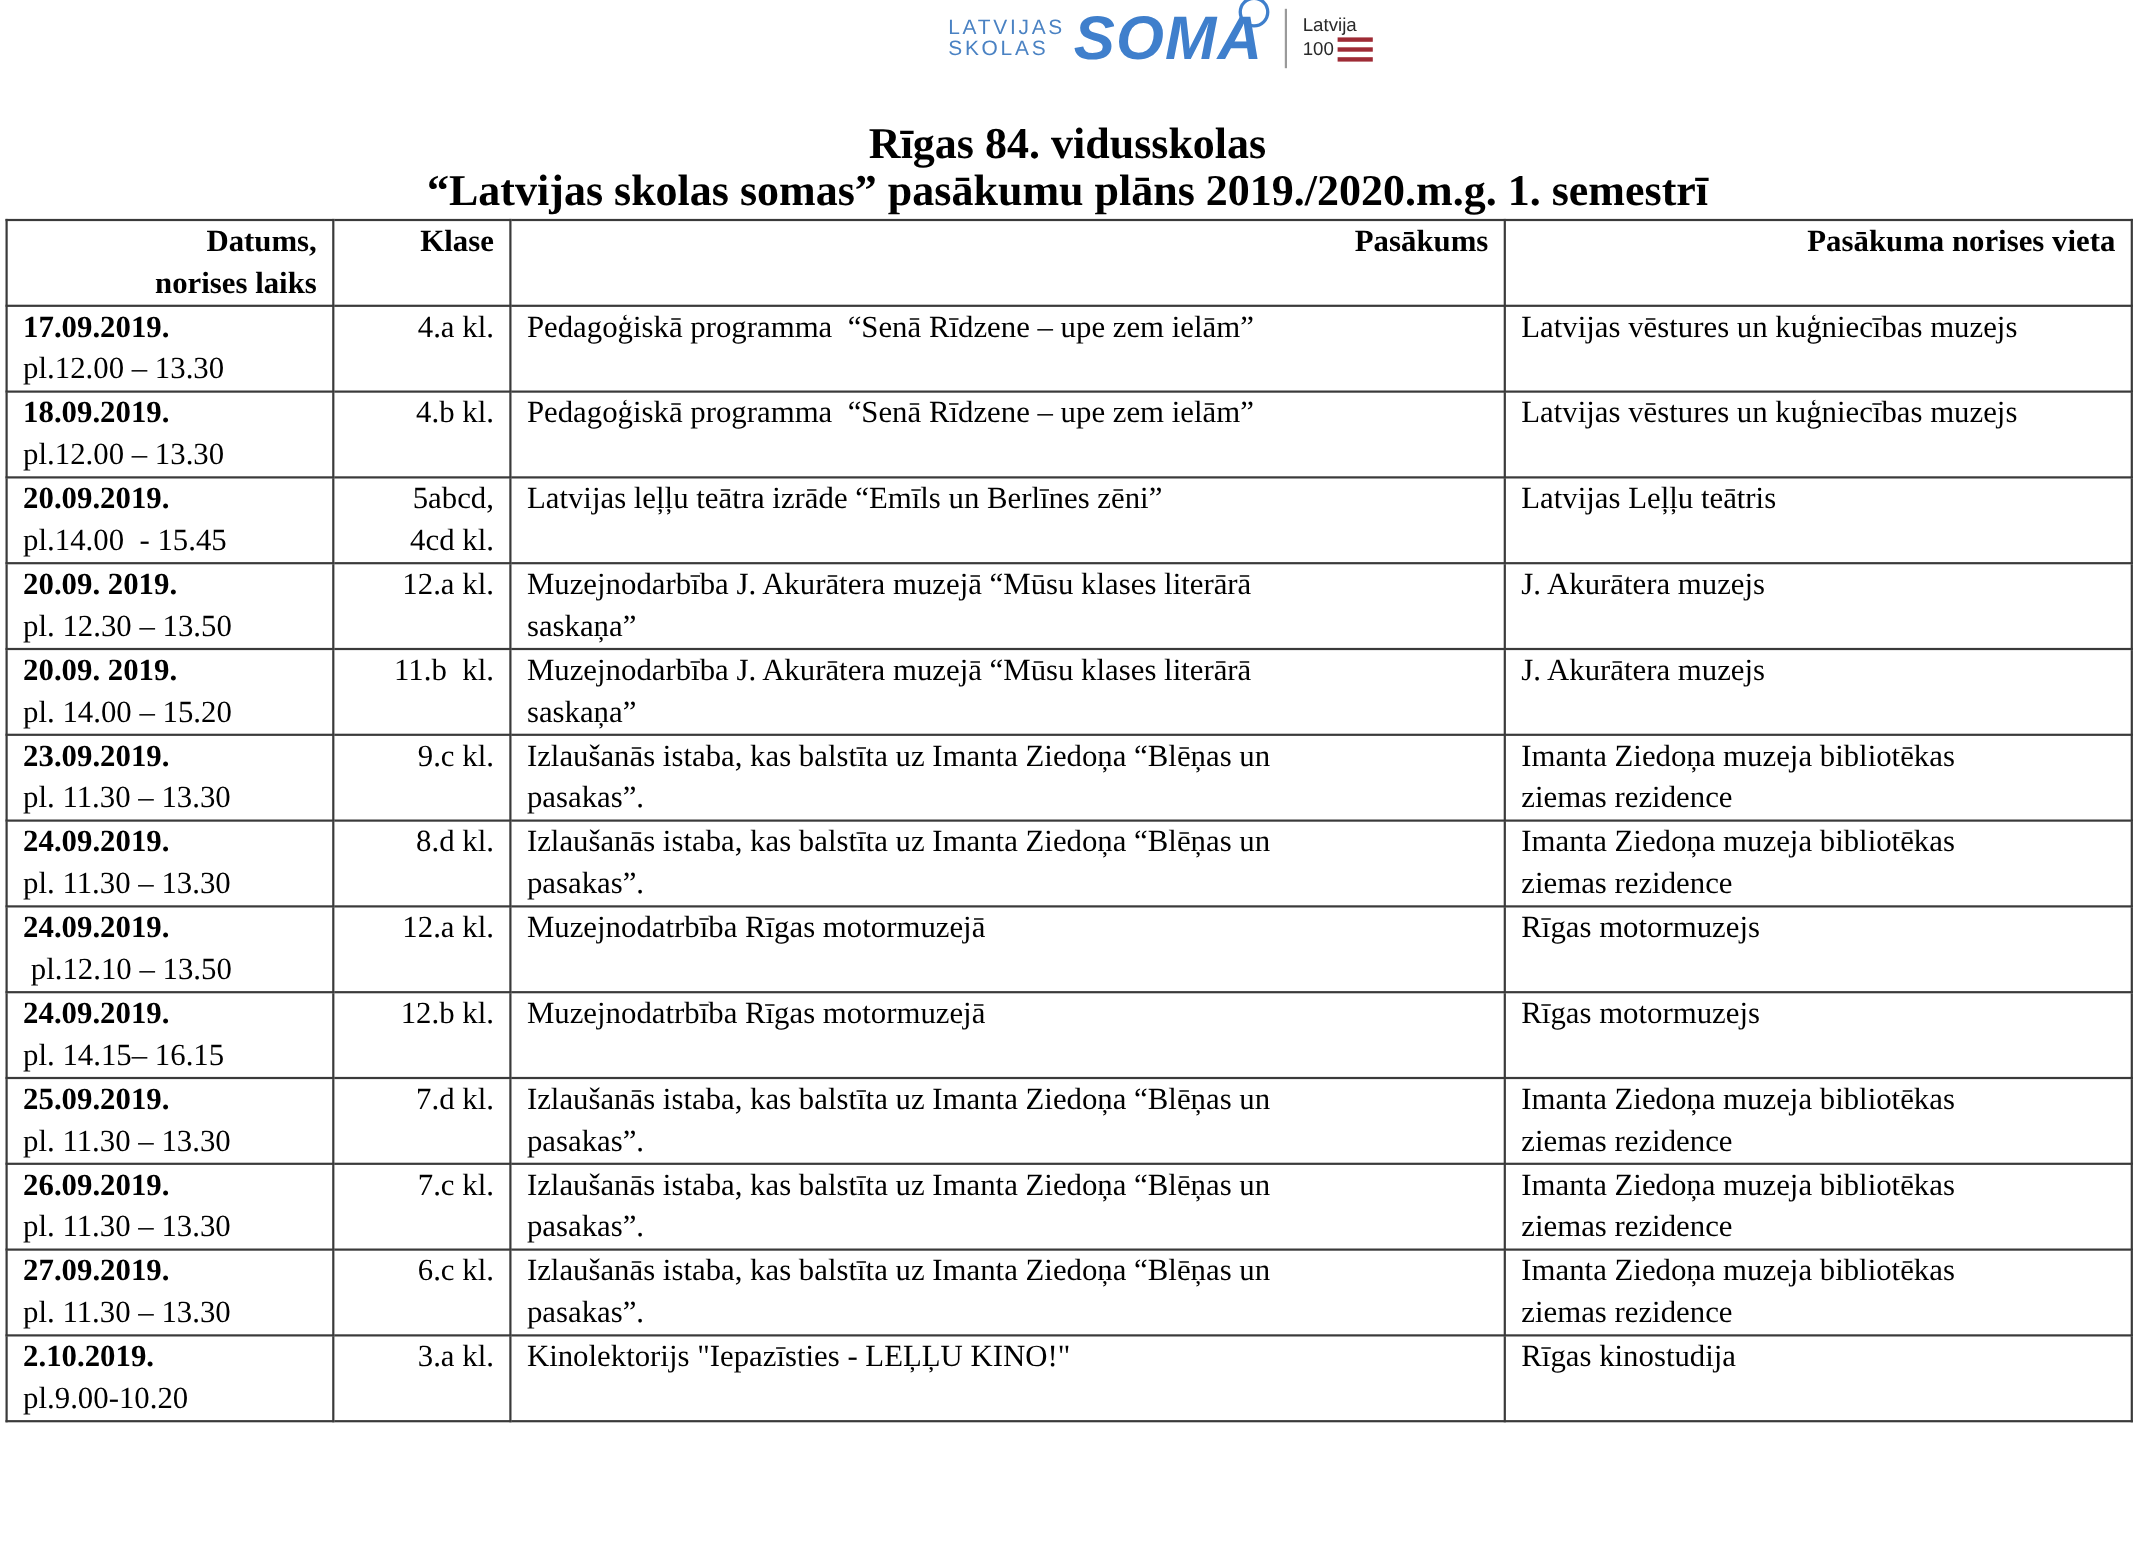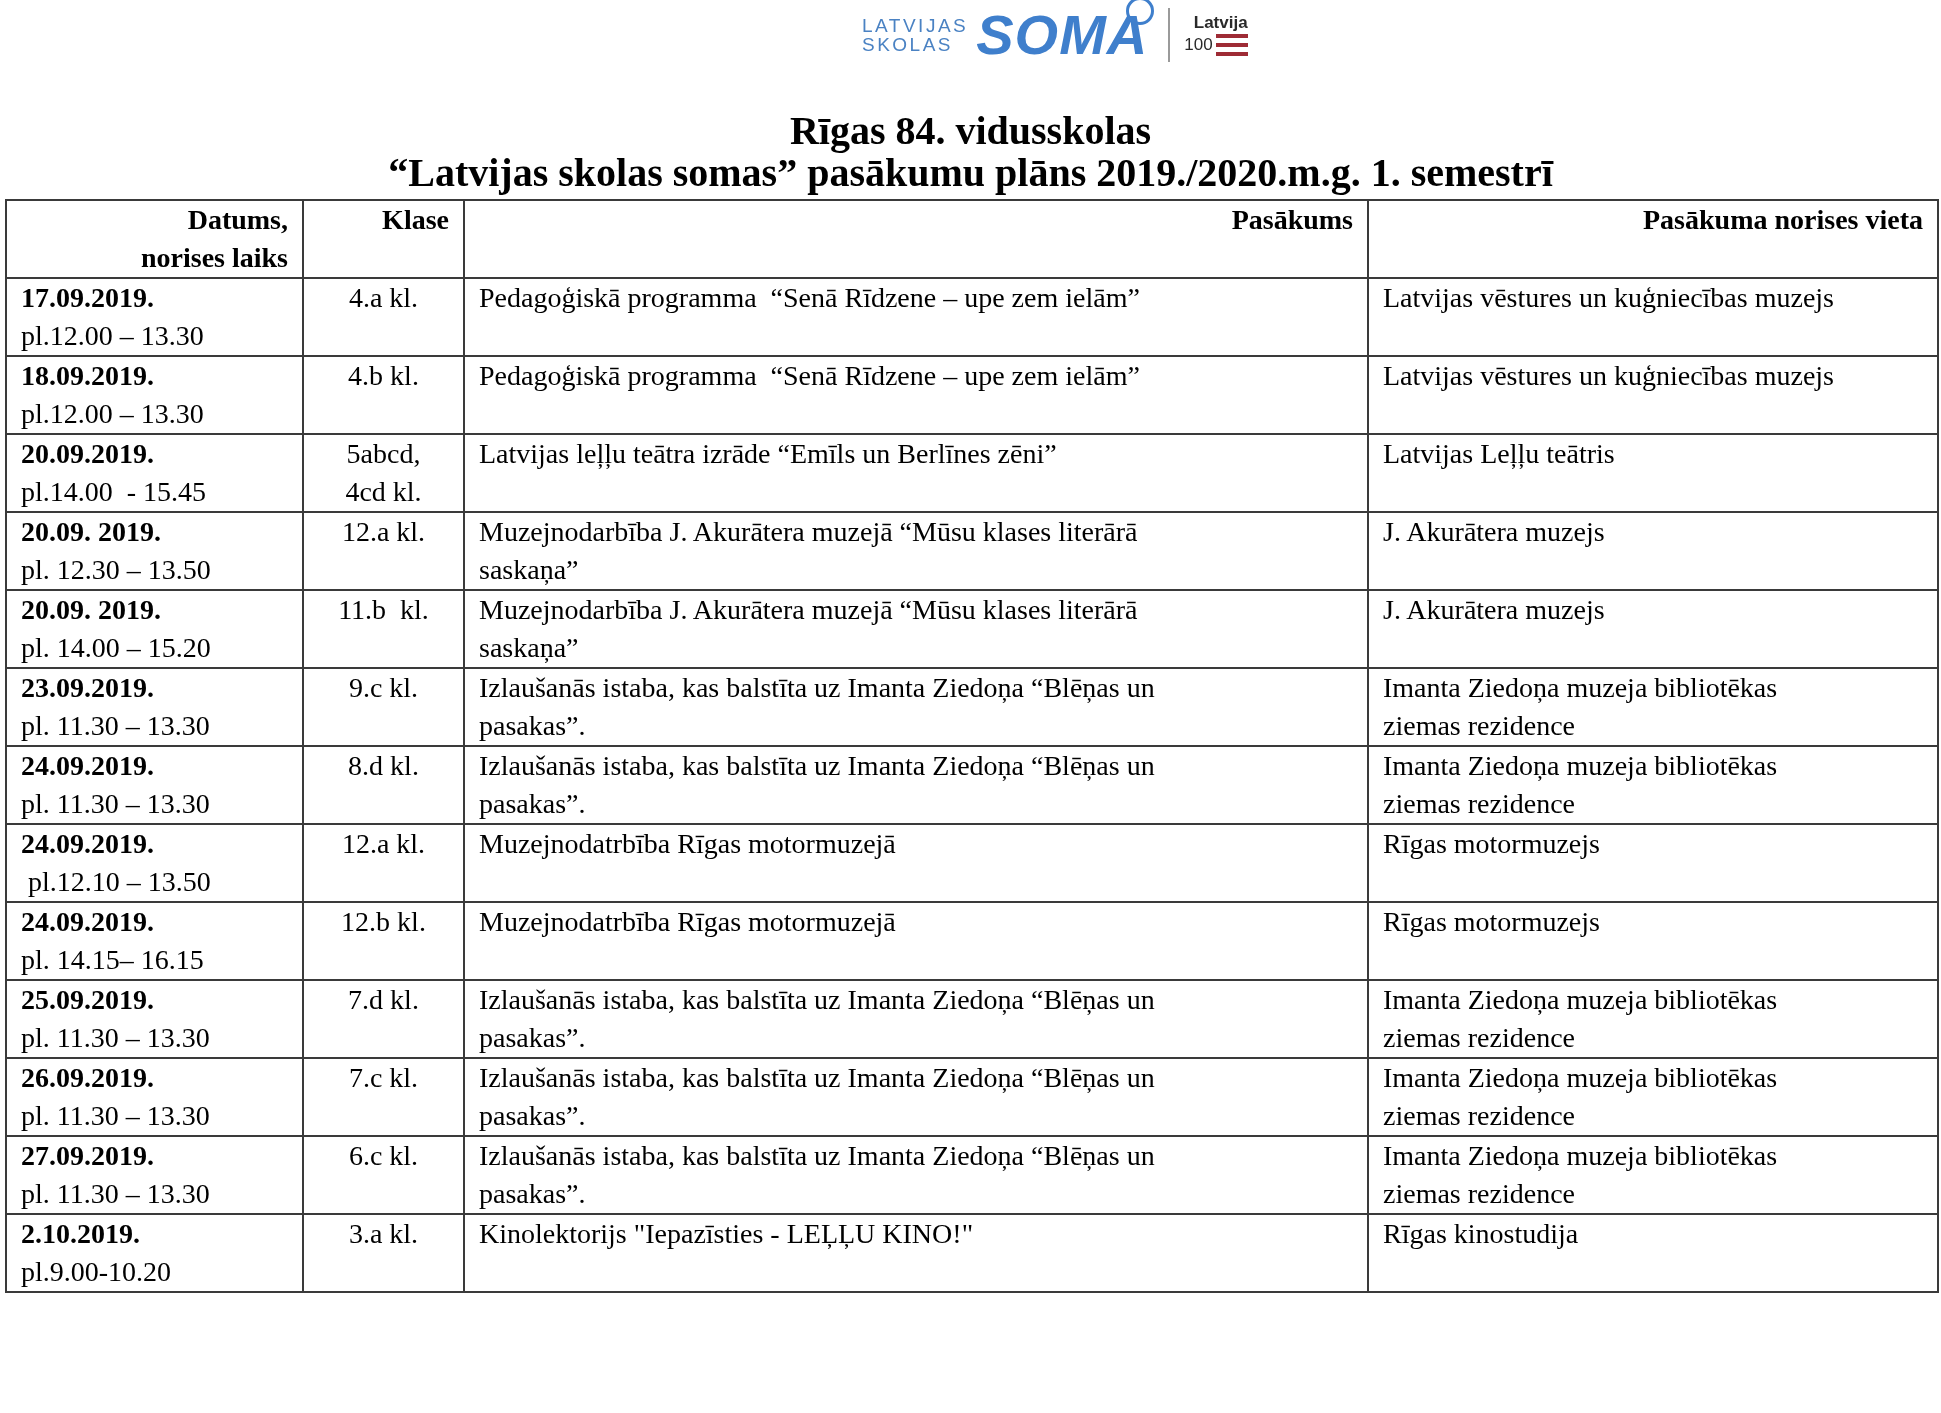--- a/index.html
+++ b/index.html
@@ -7,39 +7,39 @@
          font-family: "Liberation Serif", serif; color: #000; }
   .logo { position: absolute; left: 862px; top: 5px; height: 60px; display: flex; align-items: center; }
   .logo-small { display: flex; flex-direction: column; font-family: "Liberation Sans", sans-serif;
                 color: #4a82c3; font-size: 19px; letter-spacing: 2.5px; line-height: 19px; font-weight: normal; }
   .logo-big { font-family: "Liberation Sans", sans-serif; color: #3f7fcc; font-weight: bold;
               font-size: 56px; margin-left: 8px; letter-spacing: 1px; line-height: 60px; position: relative; font-style: italic; }
   .logo-knot { position: absolute; right: -6px; top: -8px; width: 22px; height: 22px; border: 3px solid #3f7fcc;
                border-radius: 50%; }
   .logo-sep { width: 2px; height: 54px; background: #9a9a9a; margin-left: 20px; margin-right: 14px; }
   .logo-l100 { display: flex; flex-direction: column; font-family: "Liberation Sans", sans-serif; }
-  .logo-l100 .lv { font-size: 17px; font-weight: bold; color: #2a2a2a; line-height: 20px; text-align: right; }
+  .logo-l100 .lv { font-size: 17px; font-weight: normal; color: #2a2a2a; line-height: 20px; }
   .logo-l100 .row2 { display: flex; align-items: center; text-align: right; }
   .logo-l100 .hundred { font-size: 17px; color: #2a2a2a; line-height: 20px; }
   .flag { display: inline-flex; flex-direction: column; margin-left: 3px; width: 32px; }
   .flag span { display: block; height: 4px; background: #9e2b35; margin: 1px 0; }
   .flag span.w { background: #fff; height: 1px; }
 
   .title { position: absolute; left: 0; width: 1941px; text-align: center; font-weight: bold;
            font-size: 40px; line-height: 38px; }
   .title.t1 { top: 112px; }
   .title.t2 { top: 154px; }
 
   table.plan { position: absolute; left: 5px; top: 199px; border-collapse: collapse;
                table-layout: fixed; width: 1932px; }
   table.plan td, table.plan th { border: 2px solid #3a3a3a; vertical-align: top; font-size: 28px;
                                   line-height: 38px; padding: 0 14px; }
   table.plan th { font-weight: bold; text-align: right; height: 76px; padding-top: 0; }
   table.plan td.date b { font-weight: bold; }
-  table.plan td.klase { text-align: center; }
+  table.plan td.klase { text-align: right; }
   col.c1 { width: 297px; } col.c2 { width: 161px; } col.c3 { width: 904px; } col.c4 { width: 570px; }
   tr.r78 td { height: 76px; }
   tr.r117 td { height: 115px; }
   .line { display: block; white-space: pre; }
 </style>
 </head>
 <body>
 
 <div class="logo">
   <div class="logo-small">

